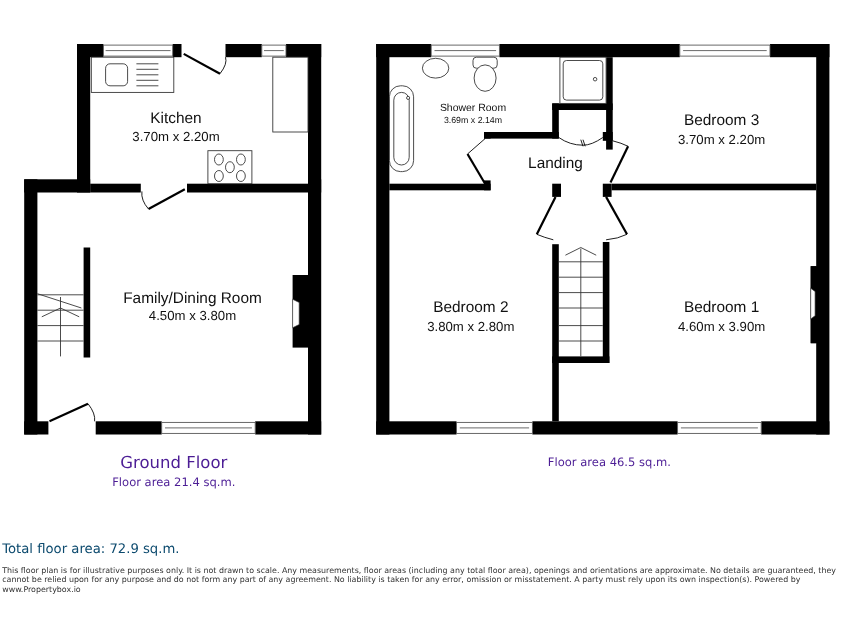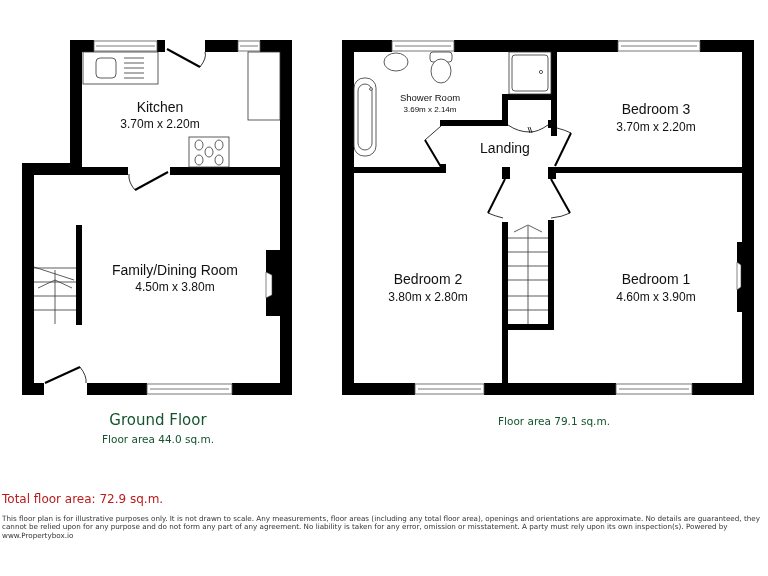--- a/index.html
+++ b/index.html
@@ -1,22 +1,22 @@
 <!DOCTYPE html>
 <html><head>
   <meta charset="utf-8">
   <style>
     html, body { margin: 0; padding: 0; background: #ffffff; }
     body { width: 768px; height: 576px; position: relative; overflow: hidden; font-family: "DejaVu Sans", sans-serif; color: #111; }
     #plan { position: absolute; left: 0; top: 0; }
     .room-name { font-family: "Liberation Sans", sans-serif; fill: #111; }
-    .floor-label { position: absolute; text-align: center; color: #14532d; font-family: "DejaVu Sans", sans-serif; }
+    .floor-label { position: absolute; text-align: center; color: #4c1d95; font-family: "DejaVu Sans", sans-serif; }
     .floor-title { font-size: 15px; }
     .floor-area { font-size: 10.5px; margin-top: 4px; }
-    #total { position: absolute; left: 2px; top: 492px; font-size: 12px; color: #b91c1c; }
+    #total { position: absolute; left: 2px; top: 492px; font-size: 12px; color: #0c4a6e; }
     #disclaimer { position: absolute; left: 2px; top: 515px; width: 770px; font-size: 7.2px; line-height: 8.4px; color: #333; }
   </style>
 </head>
 <body>
 
 <svg id="plan" width="768" height="400" viewBox="0 0 768 400">
 
   <g>
 
     <g fill="#000">
@@ -219,21 +219,21 @@
     <text class="room-name" x="656" y="131" text-anchor="middle" font-size="12">3.70m x 2.20m</text>
     <text class="room-name" x="428" y="284" text-anchor="middle" font-size="14">Bedroom 2</text>
     <text class="room-name" x="428" y="301" text-anchor="middle" font-size="12">3.80m x 2.80m</text>
     <text class="room-name" x="656" y="284" text-anchor="middle" font-size="14">Bedroom 1</text>
     <text class="room-name" x="656" y="301" text-anchor="middle" font-size="12">4.60m x 3.90m</text>
   </g>
 </svg>
 
 <div class="floor-label" style="left:58px; top:411px; width:200px;">
   <div class="floor-title">Ground Floor</div>
-  <div class="floor-area">Floor area 44.0 sq.m.</div>
+  <div class="floor-area">Floor area 21.4 sq.m.</div>
 </div>
 
 <div class="floor-label" style="left:454px; top:411px; width:200px;">
-  <div class="floor-area">Floor area 79.1 sq.m.</div>
+  <div class="floor-area">Floor area 46.5 sq.m.</div>
 </div>
 
 <div id="total">Total floor area: 72.9 sq.m.</div>
 <div id="disclaimer">This floor plan is for illustrative purposes only. It is not drawn to scale. Any measurements, floor areas (including any total floor area), openings and orientations are approximate. No details are guaranteed, they cannot be relied upon for any purpose and do not form any part of any agreement. No liability is taken for any error, omission or misstatement. A party must rely upon its own inspection(s). Powered by www.Propertybox.io</div>
 
 </body></html>

